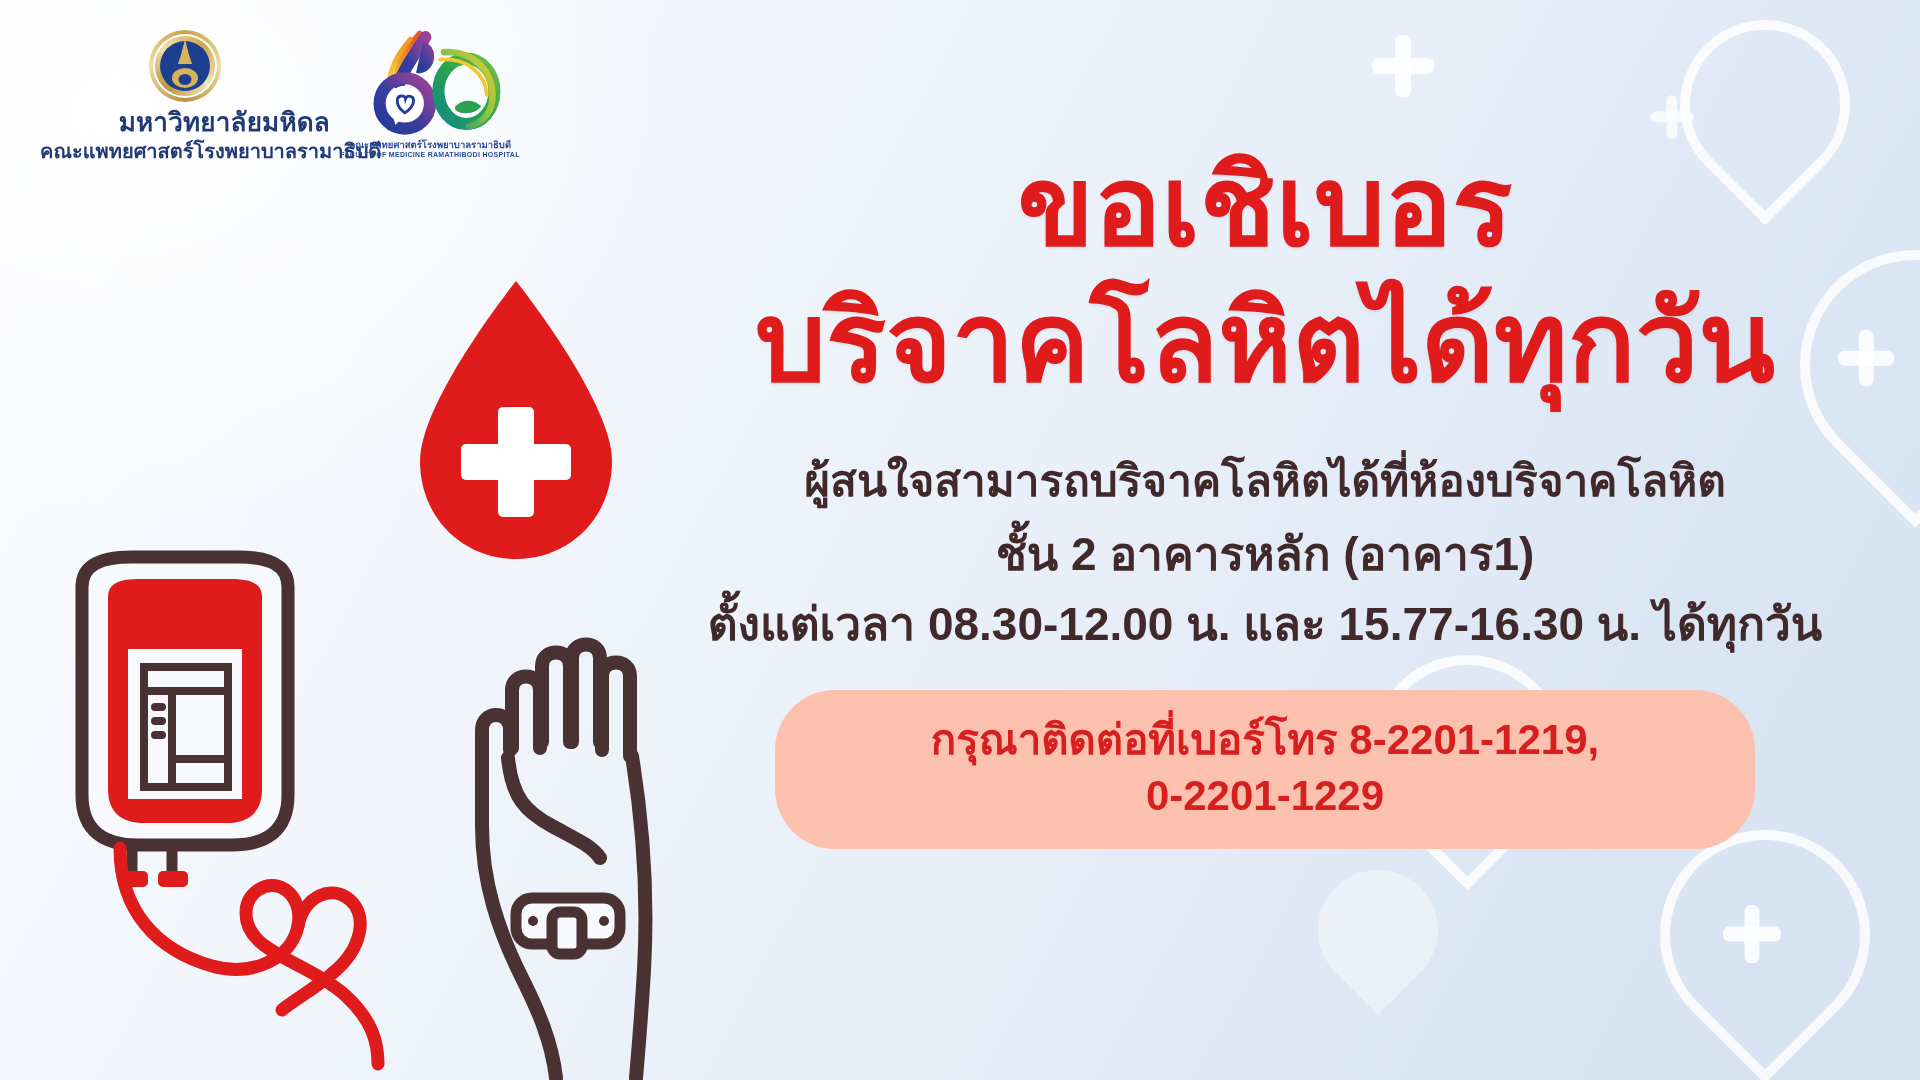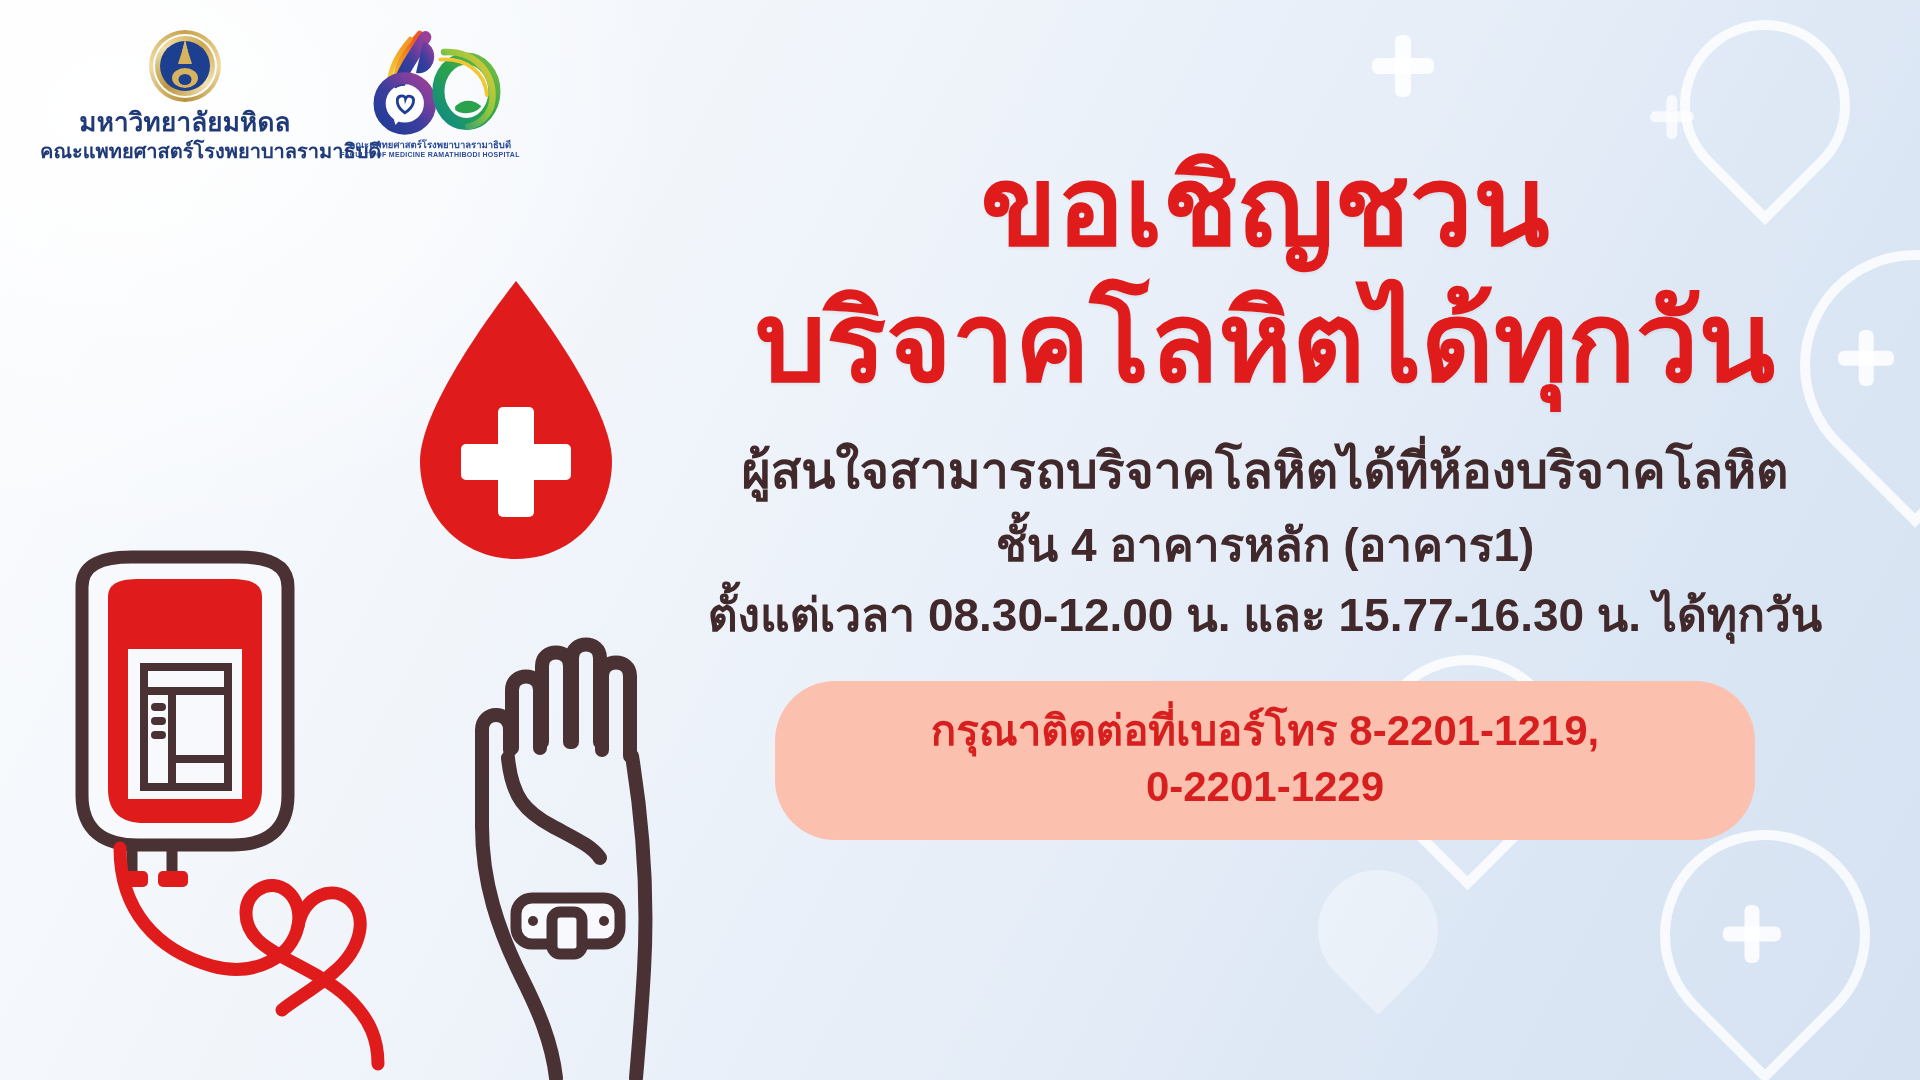--- a/index.html
+++ b/index.html
@@ -92,21 +92,21 @@
   .title{
     color:#e01b1b;font-weight:bold;line-height:1.02;
     text-shadow:0 2px 3px rgba(0,0,0,.06);
   }
   .title-1{font-size:112px;}
   .title-2{font-size:112px;margin-top:22px;}
 
   .body-line{
     color:#41292b;font-weight:bold;line-height:1.38;
   }
-  .body-1{font-size:50px;margin-top:37px;}
+  .body-1{font-size:44px;margin-top:54px;font-family:Liberation Mono, monospace;}
   .body-2{font-size:46px;margin-top:8px;}
   .body-3{font-size:46px;margin-top:6px;}
   .body-4{font-size:46px;margin-top:6px;}
 
   #phone-pill{
     margin:34px auto 0;width:920px;background:#fcc1ae;
     border-radius:60px;padding:22px 30px 26px;
   }
   .phone-line{
     color:#d81f1f;font-weight:bold;font-size:42px;line-height:1.32;
@@ -123,21 +123,21 @@
     <div class="drop-o" style="left:1370px;top:655px;width:175px;height:175px;"></div>
     <div class="drop-o" style="left:1660px;top:830px;width:190px;height:190px;"></div>
     <div class="drop-f" style="left:1318px;top:870px;width:120px;height:120px;opacity:.55;"></div>
     <div class="cross-w" style="left:1372px;top:35px;width:62px;height:62px;"></div>
     <div class="cross-w" style="left:1650px;top:95px;width:44px;height:44px;opacity:.85;"></div>
     <div class="cross-w" style="left:1838px;top:330px;width:56px;height:56px;"></div>
     <div class="cross-w" style="left:1723px;top:905px;width:58px;height:58px;"></div>
     <div class="cross-w" style="left:1413px;top:727px;width:40px;height:40px;opacity:.8;"></div>
   </div>
 
-  <div id="mu-logo-wrap" class="logo-block" style="display:block;">
+  <div id="mu-logo-wrap" class="logo-block" style="display:block;text-align:right;">
     <div class="mu-seal">
       <div class="ring"></div>
         <div class="ring2"></div>
         <div class="ring3"></div>
       <div class="disc"></div>
       <div class="stupa2"></div>
         <div class="stupa"></div>
       <div class="base"></div>
         <div class="base2"></div>
     </div>
@@ -266,25 +266,25 @@
 
       <rect x="116" y="268" width="104" height="46" rx="16" fill="#f7f9fc" stroke="#4a3134" stroke-width="11"></rect>
       <rect x="152" y="282" width="30" height="42" rx="8" fill="#f7f9fc" stroke="#4a3134" stroke-width="11"></rect>
       <circle cx="133" cy="291" r="5" fill="#4a3134"></circle>
       <circle cx="204" cy="291" r="5" fill="#4a3134"></circle>
     </svg>
   </div>
 
   <div id="content">
 
-    <div class="title title-1">ขอเชิญชวน</div>
+    <div class="title title-1">ขอเชิเบอร</div>
     <div class="title title-2">บริจาคโลหิตได้ทุกวัน</div>
 
     <div class="body-line body-1">ผู้สนใจสามารถบริจาคโลหิตได้ที่ห้องบริจาคโลหิต</div>
-    <div class="body-line body-2">ชั้น 4 อาคารหลัก (อาคาร1)</div>
+    <div class="body-line body-2">ชั้น 2 อาคารหลัก (อาคาร1)</div>
     <div class="body-line body-4">ตั้งแต่เวลา 08.30-12.00 น. และ 15.77-16.30 น. ได้ทุกวัน</div>
 
     <div id="phone-pill">
       <div class="phone-line">กรุณาติดต่อที่เบอร์โทร 8-2201-1219,</div>
       <div class="phone-line">0-2201-1229</div>
     </div>
 
   </div>
 
 </div>

